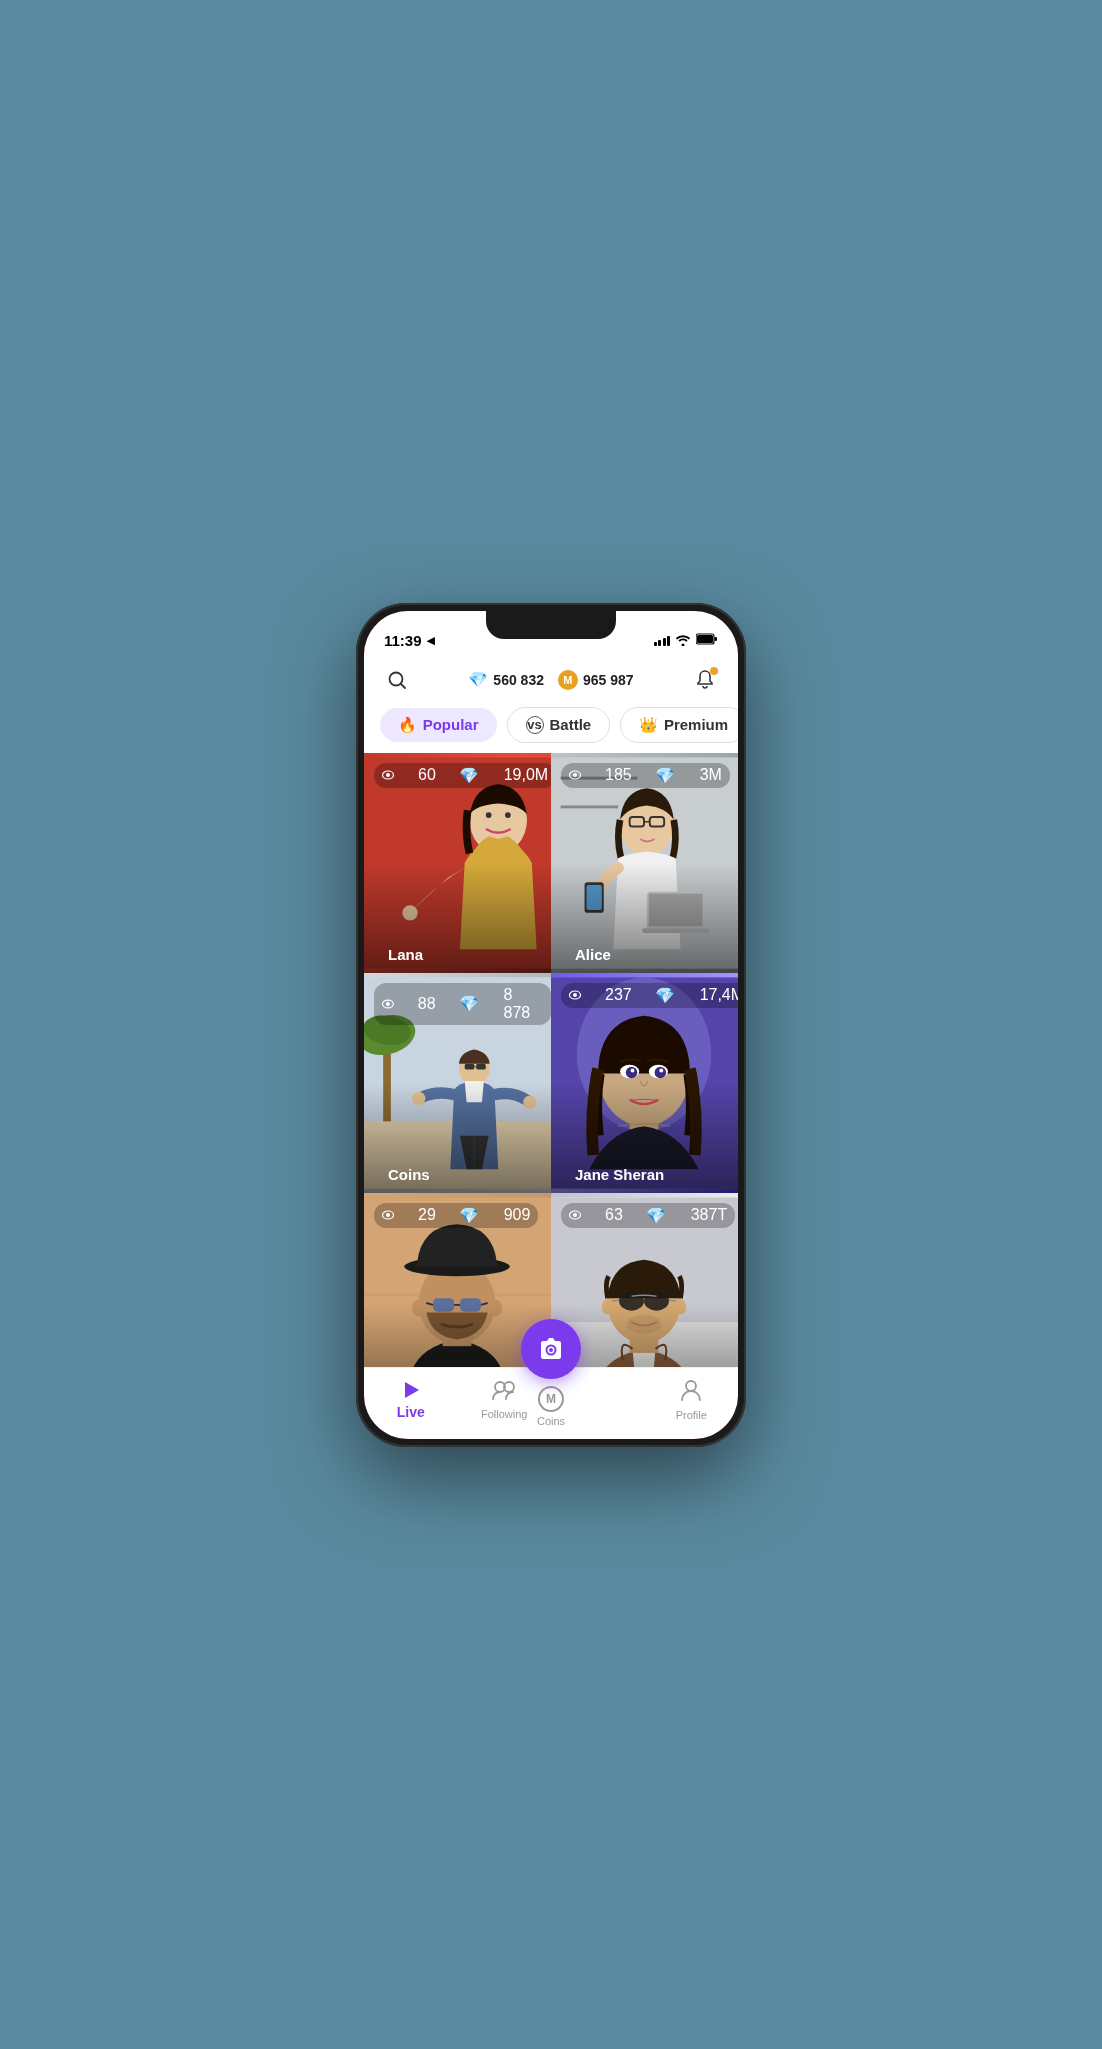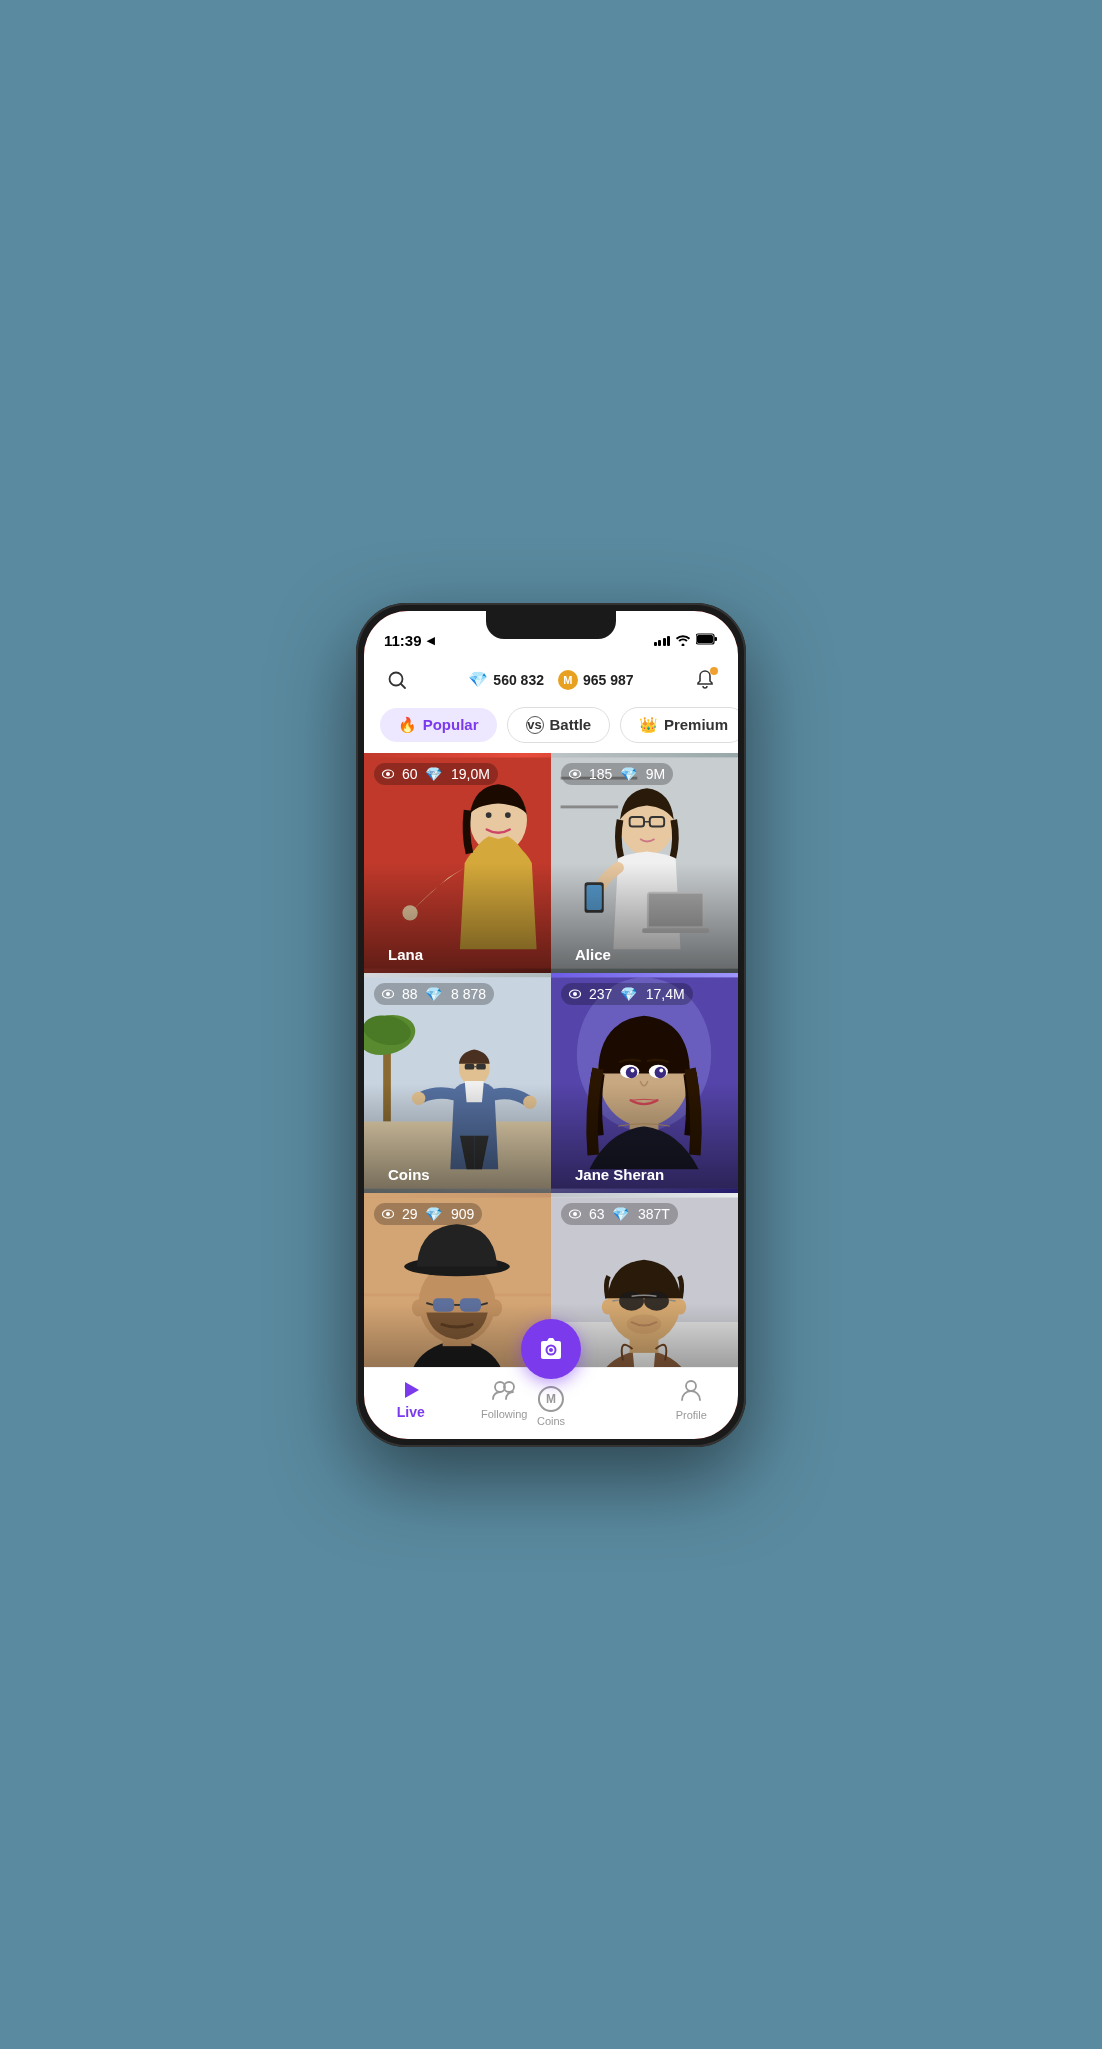--- a/index.html
+++ b/index.html
@@ -185,23 +185,23 @@
       position: absolute;
       inset: 0;
       background: linear-gradient(to top, rgba(0,0,0,0.5) 0%, transparent 50%);
     }
     .cell-stats {
       position: absolute;
       top: 10px;
       left: 10px;
       display: flex;
       align-items: center;
-      gap: 8px;
+      gap: 24px;
       color: #fff;
-      font-size: 14px;
+      font-size: 16px;
       font-weight: 500;
       background: rgba(0,0,0,0.25);
       padding: 3px 8px;
       border-radius: 12px;
     }
     .cell-name {
       position: absolute;
       bottom: 10px;
       left: 12px;
       color: #fff;
@@ -441,21 +441,21 @@
           </svg>
         </div>
         <div class="cell-overlay"></div>
         <div class="cell-stats">
           <svg width="12" height="10" viewBox="0 0 12 10">
               <ellipse cx="6" cy="5" rx="5.5" ry="4" fill="none" stroke="white" stroke-width="1.2"></ellipse>
               <circle cx="6" cy="5" r="2" fill="white"></circle>
             </svg>
           <span>185</span>
           <span>💎</span>
-          <span>9M</span>
+          <span>3M</span>
         </div>
         <div class="cell-name">Alice</div>
       </div>
 
       <div class="cell">
         <div class="cell-3-bg person-silhouette" style="position:absolute;inset:0;">
           <svg viewBox="0 0 195 220" xmlns="http://www.w3.org/2000/svg" class="person-svg">
             <rect width="195" height="220" fill="#d5d8dc"></rect>
 
             <rect x="0" y="150" width="195" height="70" fill="#e8d5b0"></rect>

